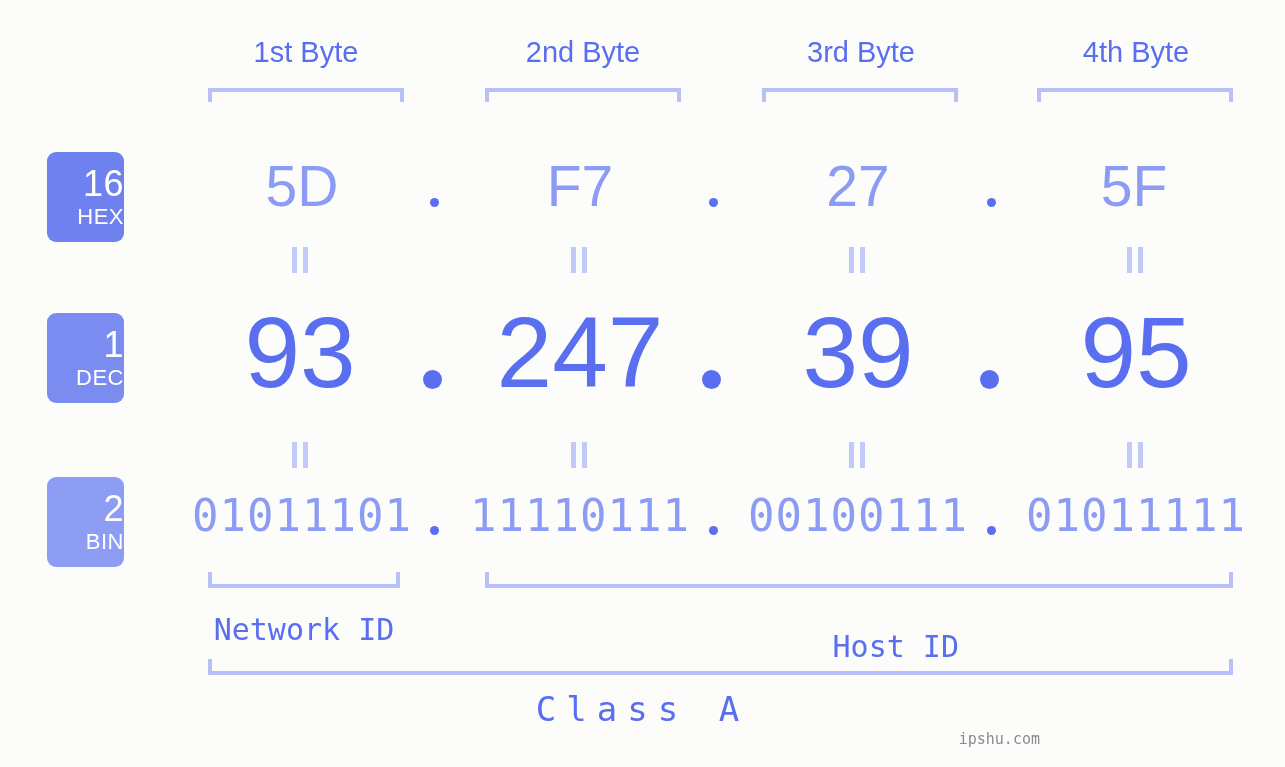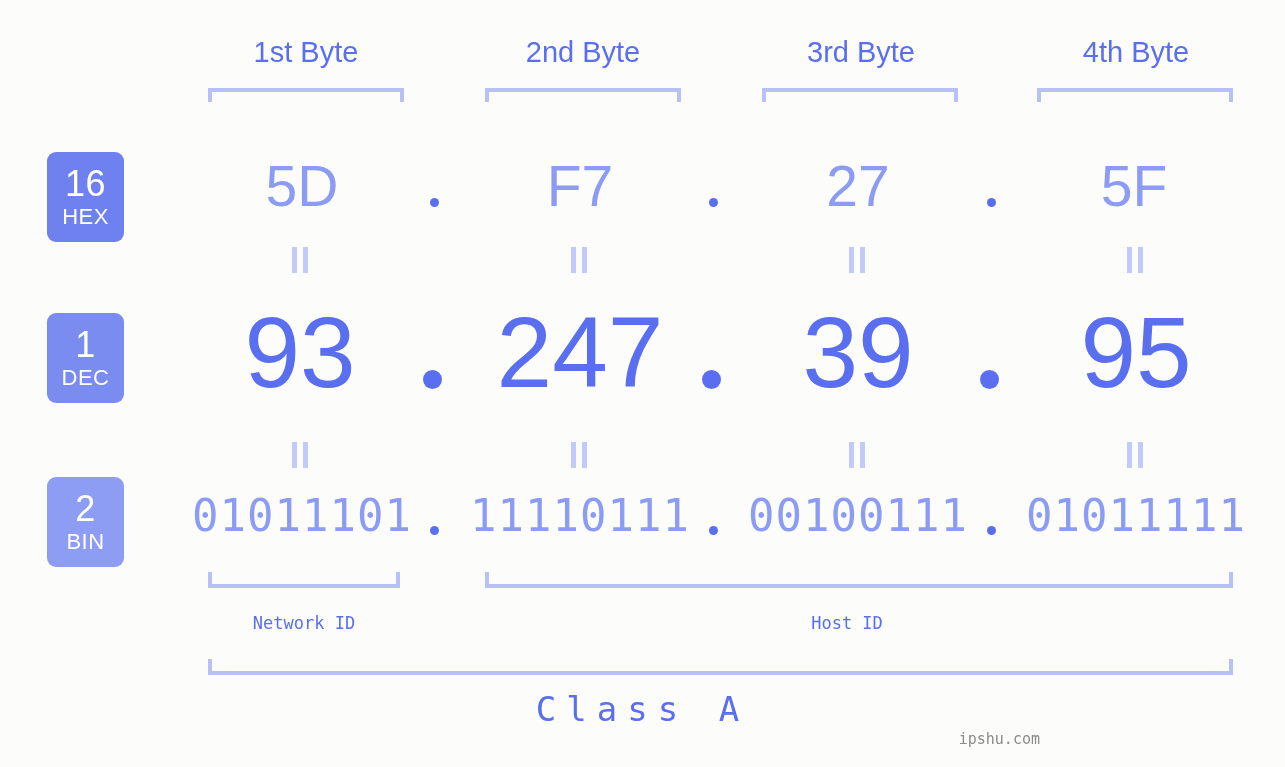--- a/index.html
+++ b/index.html
@@ -55,21 +55,21 @@
   .badge {
     position: absolute;
     left: 47px;
     width: 77px;
     border-radius: 9px;
     color: #ffffff;
     text-align: center;
     font-family: "Liberation Sans", sans-serif;
     display: flex;
     flex-direction: column;
-    align-items: center;
+    align-items: flex-end;
     justify-content: center;
     line-height: 1;
   }
   .badge .num {
     font-size: 36px;
     font-weight: 400;
     letter-spacing: 0.5px;
   }
   .badge .abbr {
     font-size: 22px;
@@ -143,21 +143,21 @@
     background: #c2caf9;
   }
   .eq-row1 { top: 247px; }
   .eq-row2 { top: 442px; }
 
   
   .id-label {
     position: absolute;
     text-align: center;
     font-family: "DejaVu Sans Mono", monospace;
-    font-size: 17px;
+    font-size: 30px;
     color: #5a6ef0;
     white-space: nowrap;
     line-height: 1;
   }
 
   #class-label {
     position: absolute;
     top: 692px;
     left: 0;
     width: 1285px;
@@ -265,20 +265,20 @@
   <div class="val bin-val" style="left:468px; width:224px;">11110111</div>
   <div class="dot dot-bin" style="left:709px;"></div>
   <div class="val bin-val" style="left:746px; width:224px;">00100111</div>
   <div class="dot dot-bin" style="left:987px;"></div>
   <div class="val bin-val" style="left:1024px; width:224px;">01011111</div>
 
   <div class="bracket-bottom" style="left:208px; top:572px; width:192px;"></div>
   <div class="bracket-bottom" style="left:485px; top:572px; width:748px;"></div>
 
   <div class="id-label" style="left:192px; top:615px; width:224px;">Network ID</div>
-  <div class="id-label" style="left:735px; top:615px; width:224px;">Host ID</div>
+  <div class="id-label" style="left:735px; top:632px; width:224px;text-align:right;">Host ID</div>
 
   <div class="bracket-bottom" style="left:208px; top:659px; width:1025px;"></div>
   <div id="class-label">Class A</div>
 
   <div id="watermark">ipshu.com</div>
 
 </div>
 
 </body></html>

